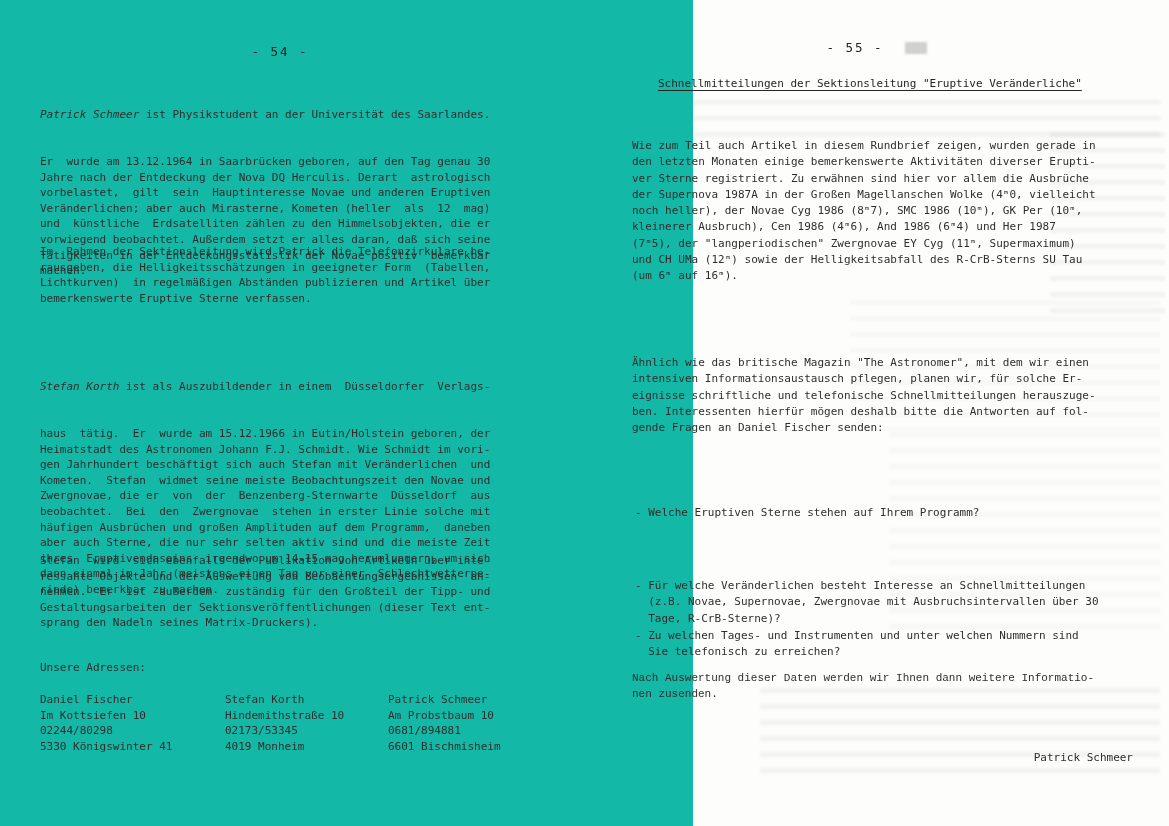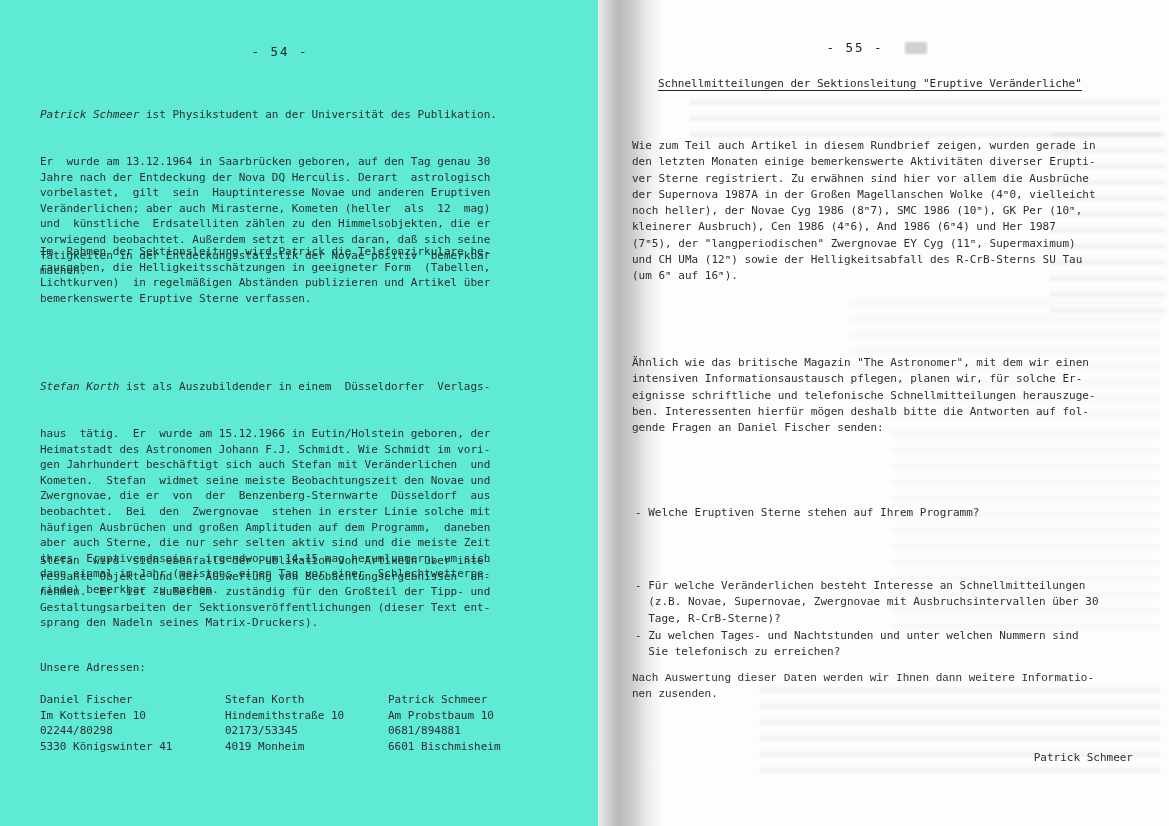--- a/index.html
+++ b/index.html
@@ -3,21 +3,21 @@
 <meta charset="utf-8">
 <style>
   html,body{margin:0;padding:0;}
   body{
     width:1169px;height:826px;position:relative;overflow:hidden;
     background:#fdfdfc;
     font-family:"DejaVu Sans Mono","Liberation Mono",monospace;
     color:#2e2e2e;
   }
   .page{position:absolute;top:0;height:826px;}
-  .page-left{left:0;width:598px;background:#5eead4;}
+  .page-left{left:0;width:693px;background:#14b8a6;}
   .page-right{left:620px;width:549px;background:transparent;}
   .block{position:absolute;white-space:pre;}
   .mono{font-size:11px;}
   .page-left .mono{line-height:15.6px;}
   .page-right .mono{line-height:16.3px;}
   .lines{white-space:pre;}
   .firstline{white-space:pre;}
   .pname{font-style:italic;}
   .pagenum{font-size:12.5px;letter-spacing:2px;text-align:center;color:#242424;}
   .heading{text-decoration:underline;text-underline-offset:3px;color:#262626;}
@@ -70,21 +70,21 @@
   <div class="bleed" style="left:1050px;top:132px;width:115px;height:190px;"></div>
   <div class="bleed faint" style="left:850px;top:300px;width:310px;height:130px;"></div>
   <div class="bleed faint" style="left:890px;top:432px;width:270px;height:200px;"></div>
   <div class="bleed" style="left:760px;top:688px;width:400px;height:95px;"></div>
   <div class="smudge" style="left:905px;top:42px;width:22px;height:12px;"></div>
 
   <div class="page page-left">
     <div class="block pagenum" style="left:0;top:44px;width:560px;">- 54 -</div>
 
     <div class="block mono" style="left:40px;top:76px;">
-      <div class="firstline"><span class="pname">Patrick Schmeer</span><span> ist Physikstudent an der Universität des Publikation.</span></div>
+      <div class="firstline"><span class="pname">Patrick Schmeer</span><span> ist Physikstudent an der Universität des Saarlandes.</span></div>
       <div class="lines">Er  wurde am 13.12.1964 in Saarbrücken geboren, auf den Tag genau 30
 Jahre nach der Entdeckung der Nova DQ Herculis. Derart  astrologisch
 vorbelastet,  gilt  sein  Hauptinteresse Novae und anderen Eruptiven
 Veränderlichen; aber auch Mirasterne, Kometen (heller  als  12  mag)
 und  künstliche  Erdsatelliten zählen zu den Himmelsobjekten, die er
 vorwiegend beobachtet. Außerdem setzt er alles daran, daß sich seine
 Tätigkeiten in der Entdeckungsstatistik der Novae positiv  bemerkbar
 machen.</div>
     </div>
 
@@ -150,21 +150,21 @@
     <div class="block mono lines" style="left:12px;top:322px;margin-top:33px;">Ähnlich wie das britische Magazin "The Astronomer", mit dem wir einen
 intensiven Informationsaustausch pflegen, planen wir, für solche Er-
 eignisse schriftliche und telefonische Schnellmitteilungen herauszuge-
 ben. Interessenten hierfür mögen deshalb bitte die Antworten auf fol-
 gende Fragen an Daniel Fischer senden:</div>
 
     <div class="block mono lines" style="left:15px;top:505px;">- Welche Eruptiven Sterne stehen auf Ihrem Programm?</div>
     <div class="block mono lines" style="left:15px;top:550px;margin-top:28px;">- Für welche Veränderlichen besteht Interesse an Schnellmitteilungen
   (z.B. Novae, Supernovae, Zwergnovae mit Ausbruchsintervallen über 30
   Tage, R-CrB-Sterne)?</div>
-    <div class="block mono lines" style="left:15px;top:628px;">- Zu welchen Tages- und Nachtstunden und unter welchen Nummern sind
+    <div class="block mono lines" style="left:15px;top:628px;">- Zu welchen Tages- und Instrumenten und unter welchen Nummern sind
   Sie telefonisch zu erreichen?</div>
 
     <div class="block mono lines" style="left:12px;top:670px;font-family:Liberation Mono, monospace;">Nach Auswertung dieser Daten werden wir Ihnen dann weitere Informatio-
 nen zusenden.</div>
 
     <div class="block mono sig" style="right:36px;top:750px;">Patrick Schmeer</div>
   </div>
 
 </div>
 

